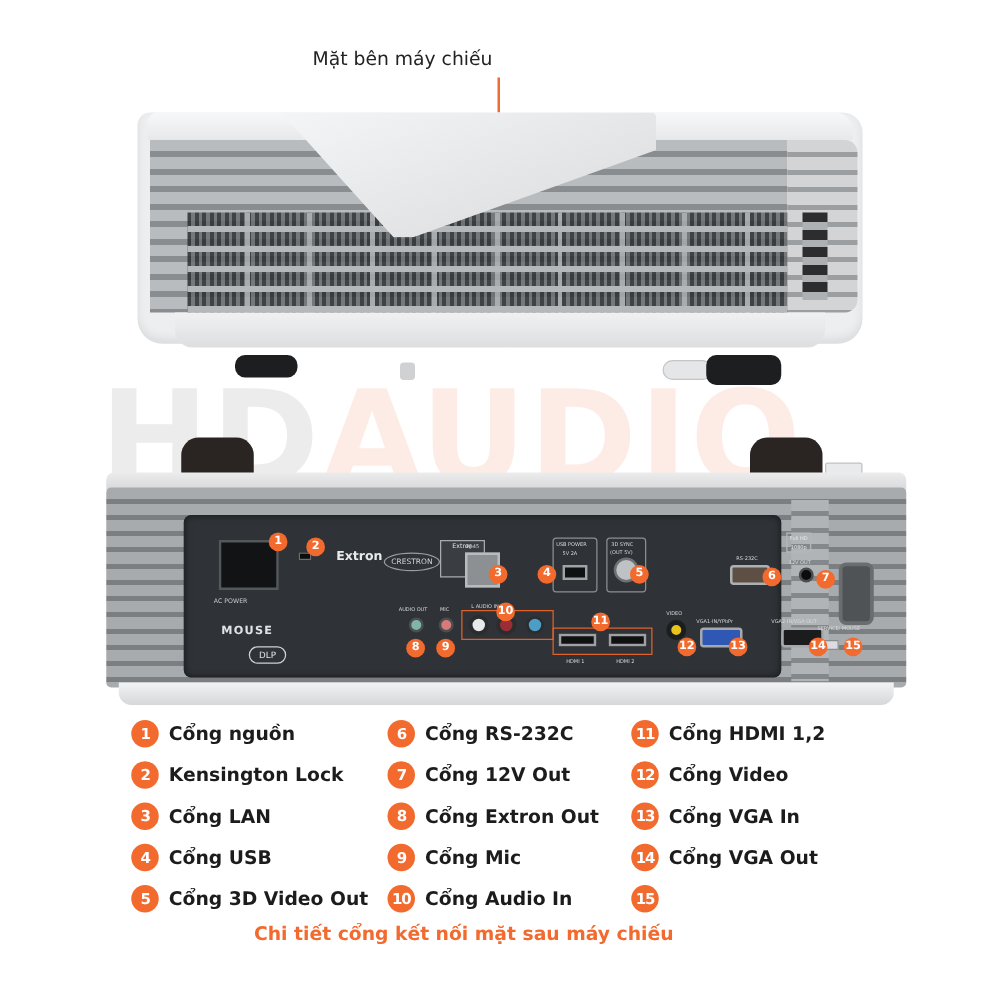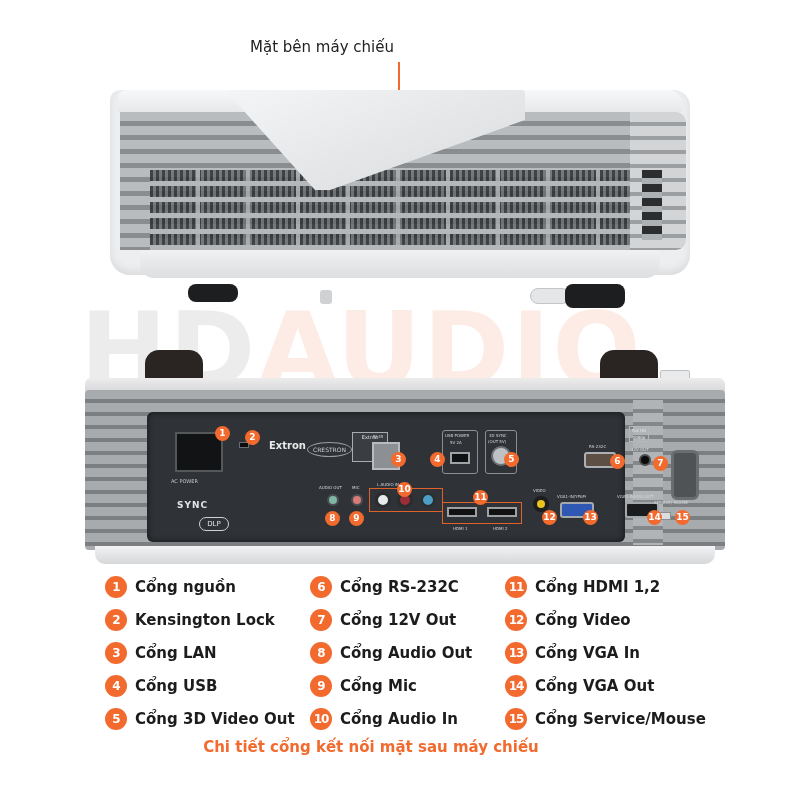--- a/index.html
+++ b/index.html
@@ -134,21 +134,21 @@
   <div class="rear-clip"></div>
   <div class="rear-top"></div>
   <div class="rear-shell"></div>
   <div class="rear-side-ridges"></div>
   <div class="rear-handle"></div>
   <div class="rear-base"></div>
 
   <div class="rear-panel">
     <div class="port p-ac"></div>
     <div class="p-ac-label">AC POWER</div>
-    <div class="p-hdmi-logo">SYNC</div>
+    <div class="p-hdmi-logo">MOUSE</div>
     <div class="p-dlp-logo">DLP</div>
     <div class="port p-kens"></div>
     <div class="p-pjlink">Extron</div>
     <div class="p-crestron">CRESTRON</div>
     <div class="p-extron">Extron</div>
 
     <div class="plabel" style="left:226px;top:22px;">RJ-45</div>
     <div class="port p-lan"></div>
 
     <div class="port p-usb-box"></div>
@@ -237,21 +237,21 @@
     <div class="legend-item">
         <span class="legend-num">6</span>
         <span class="legend-text">Cổng RS-232C</span>
       </div>
     <div class="legend-item">
         <span class="legend-num">7</span>
         <span class="legend-text">Cổng 12V Out</span>
       </div>
     <div class="legend-item">
         <span class="legend-num">8</span>
-        <span class="legend-text">Cổng Audio Out</span>
+        <span class="legend-text">Cổng Extron Out</span>
       </div>
     <div class="legend-item">
         <span class="legend-num">9</span>
         <span class="legend-text">Cổng Mic</span>
       </div>
     <div class="legend-item">
         <span class="legend-num">10</span>
         <span class="legend-text">Cổng Audio In</span>
       </div>
   </div>
@@ -267,18 +267,17 @@
     <div class="legend-item">
         <span class="legend-num">13</span>
         <span class="legend-text">Cổng VGA In</span>
       </div>
     <div class="legend-item">
         <span class="legend-num">14</span>
         <span class="legend-text">Cổng VGA Out</span>
       </div>
     <div class="legend-item">
         <span class="legend-num">15</span>
-        <span class="legend-text">Cổng Service/Mouse</span>
       </div>
   </div>
 </div>
 
 <div class="footer-title">Chi tiết cổng kết nối mặt sau máy chiếu</div>
 
 </body></html>

